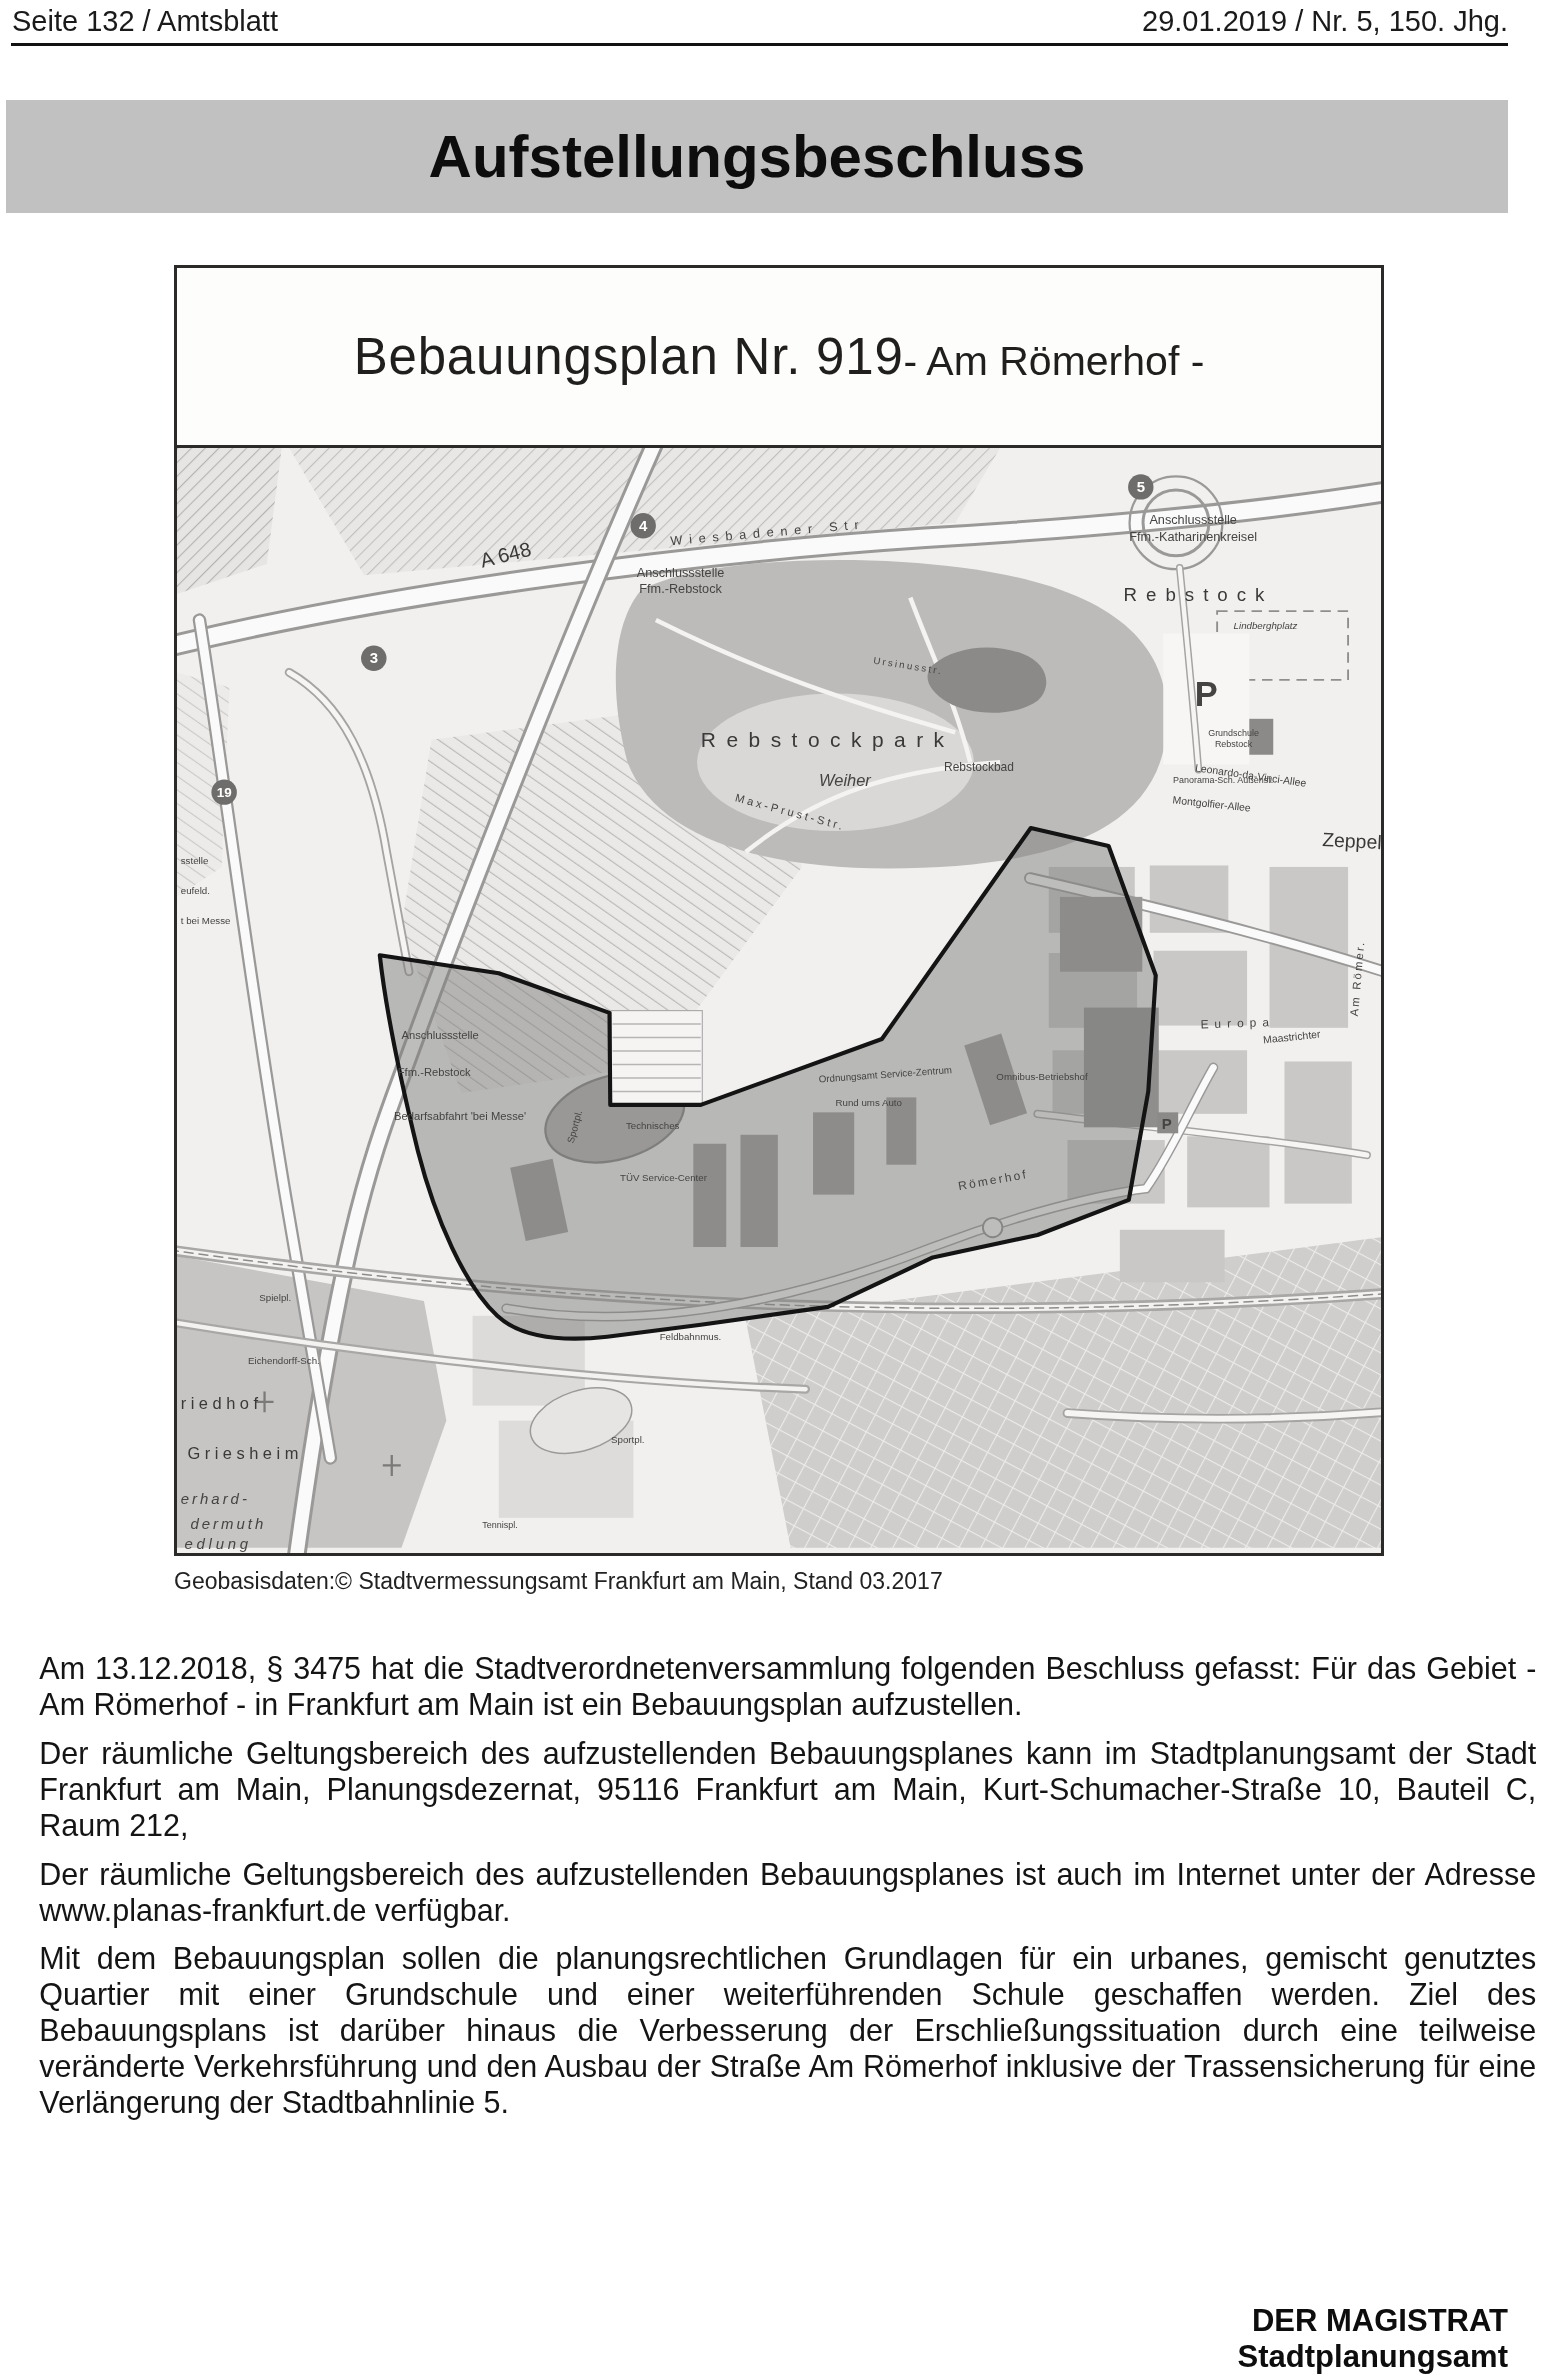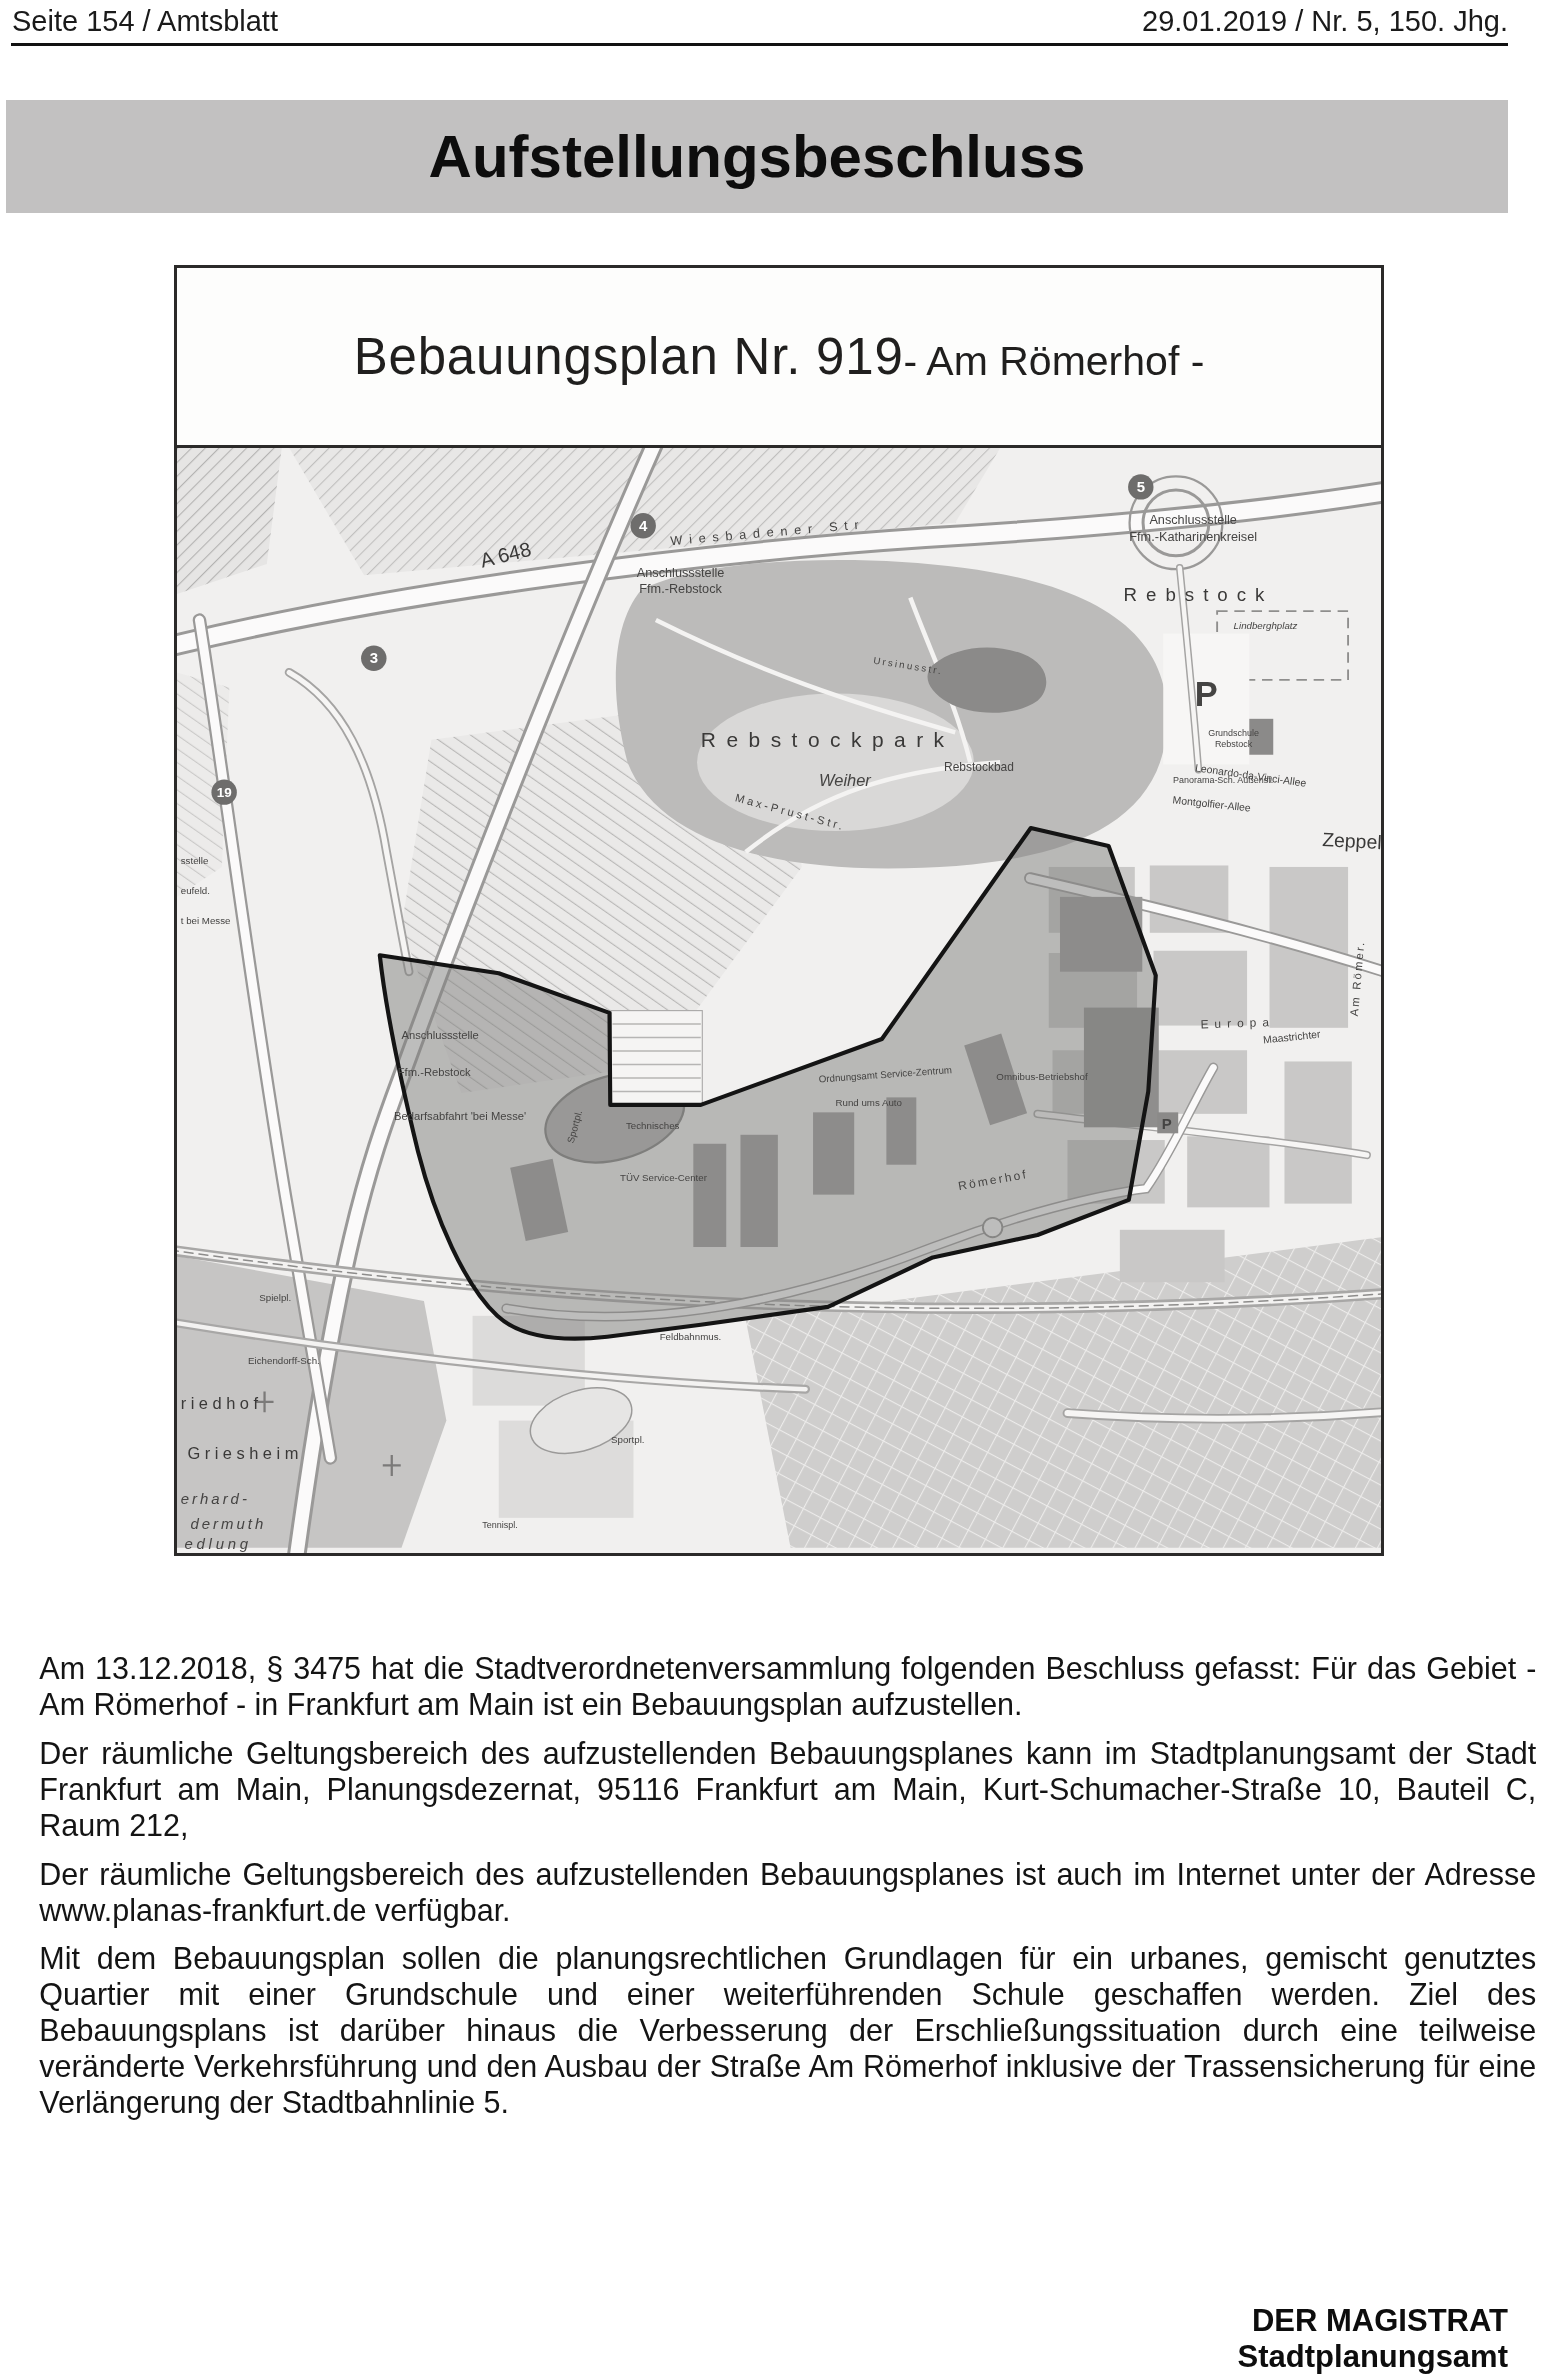--- a/index.html
+++ b/index.html
@@ -44,21 +44,21 @@
   
   text{font-family:"Liberation Sans",sans-serif;fill:#454443;}
   .lbl-big{fill:#3a3938;}
   .lbl-it{font-style:italic;}
   .circnum{fill:#ffffff;font-weight:bold;}
 </style>
 </head>
 <body>
 
 <div>
-  <div class="hdr-left">Seite 154 / Amtsblatt</div>
+  <div class="hdr-left">Seite 132 / Amtsblatt</div>
   <div class="hdr-right">29.01.2019 / Nr. 5, 150. Jhg.</div>
   <div class="hdr-rule"></div>
 </div>
 
 <div class="banner" style="background:#c2c1c1;">
   <div class="banner-title">Aufstellungsbeschluss</div>
 </div>
 
 <div class="figure">
   <div class="fig-titlebox">
@@ -224,20 +224,21 @@
       <text x="5" y="1412" font-size="20" class="lbl-it" style="letter-spacing:4px">erhard-</text>
       <text x="18" y="1445" font-size="20" class="lbl-it" style="letter-spacing:4px">dermuth</text>
       <text x="10" y="1472" font-size="20" class="lbl-it" style="letter-spacing:5px">edlung</text>
       <text x="580" y="1330" font-size="13">Sportpl.</text>
       <text x="408" y="1444" font-size="12">Tennispl.</text>
       <text x="5" y="556" font-size="13">sstelle</text>
       <text x="5" y="596" font-size="13">eufeld.</text>
       <text x="5" y="636" font-size="13">t bei Messe</text>
     </svg>
   </div>
+  <div class="fig-caption">Geobasisdaten:© Stadtvermessungsamt Frankfurt am Main, Stand 03.2017</div>
 </div>
 
 <div class="bodytext">
   <p>Am 13.12.2018, § 3475 hat die Stadtverordnetenversammlung folgenden Beschluss gefasst: Für das Gebiet - Am Römerhof - in Frankfurt am Main ist ein Bebauungsplan aufzustellen.</p>
   <p>Der räumliche Geltungsbereich des aufzustellenden Bebauungsplanes kann im Stadtplanungsamt der Stadt Frankfurt am Main, Planungsdezernat, 95116 Frankfurt am Main, Kurt-Schumacher-Straße 10, Bauteil C, Raum 212,</p>
   <p>Der räumliche Geltungsbereich des aufzustellenden Bebauungsplanes ist auch im Internet unter der Adresse www.planas-frankfurt.de verfügbar.</p>
   <p>Mit dem Bebauungsplan sollen die planungsrechtlichen Grundlagen für ein urbanes, gemischt genutztes Quartier mit einer Grundschule und einer weiterführenden Schule geschaffen werden. Ziel des Bebauungsplans ist darüber hinaus die Verbesserung der Erschließungssituation durch eine teilweise veränderte Verkehrsführung und den Ausbau der Straße Am Römerhof inklusive der Trassensicherung für eine Verlängerung der Stadtbahnlinie 5.</p>
 </div>
 
 <div class="footer">

